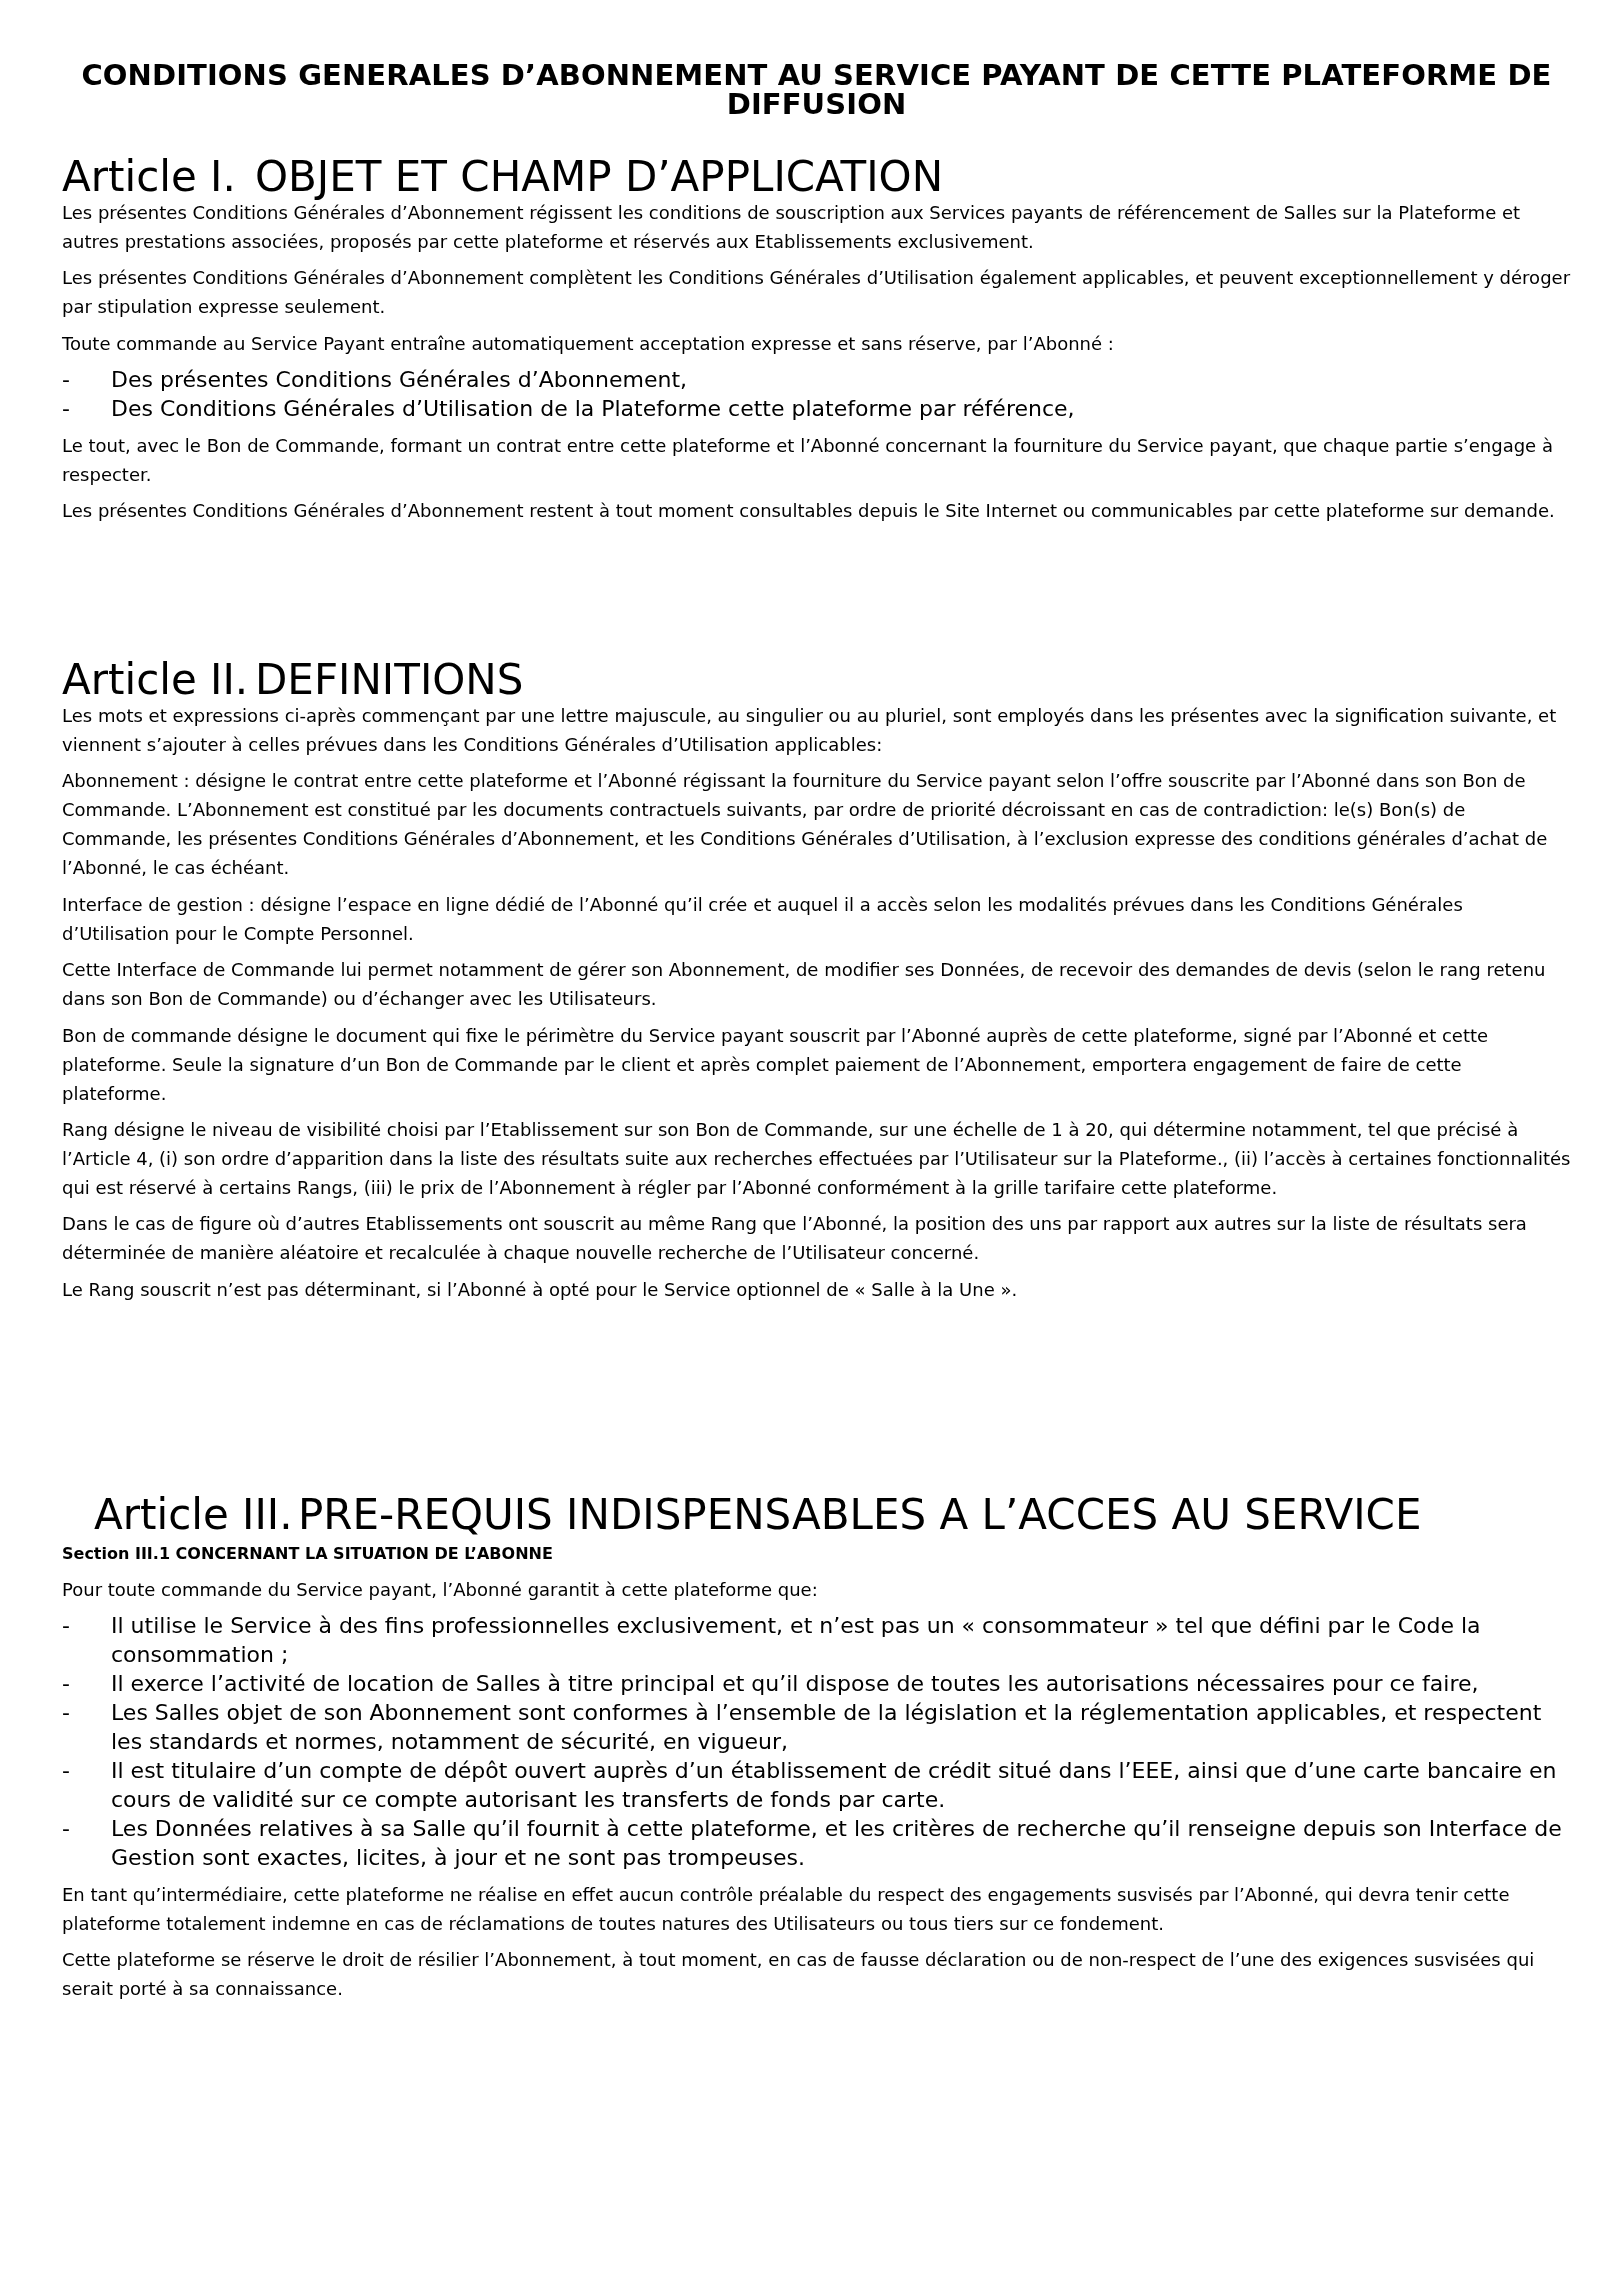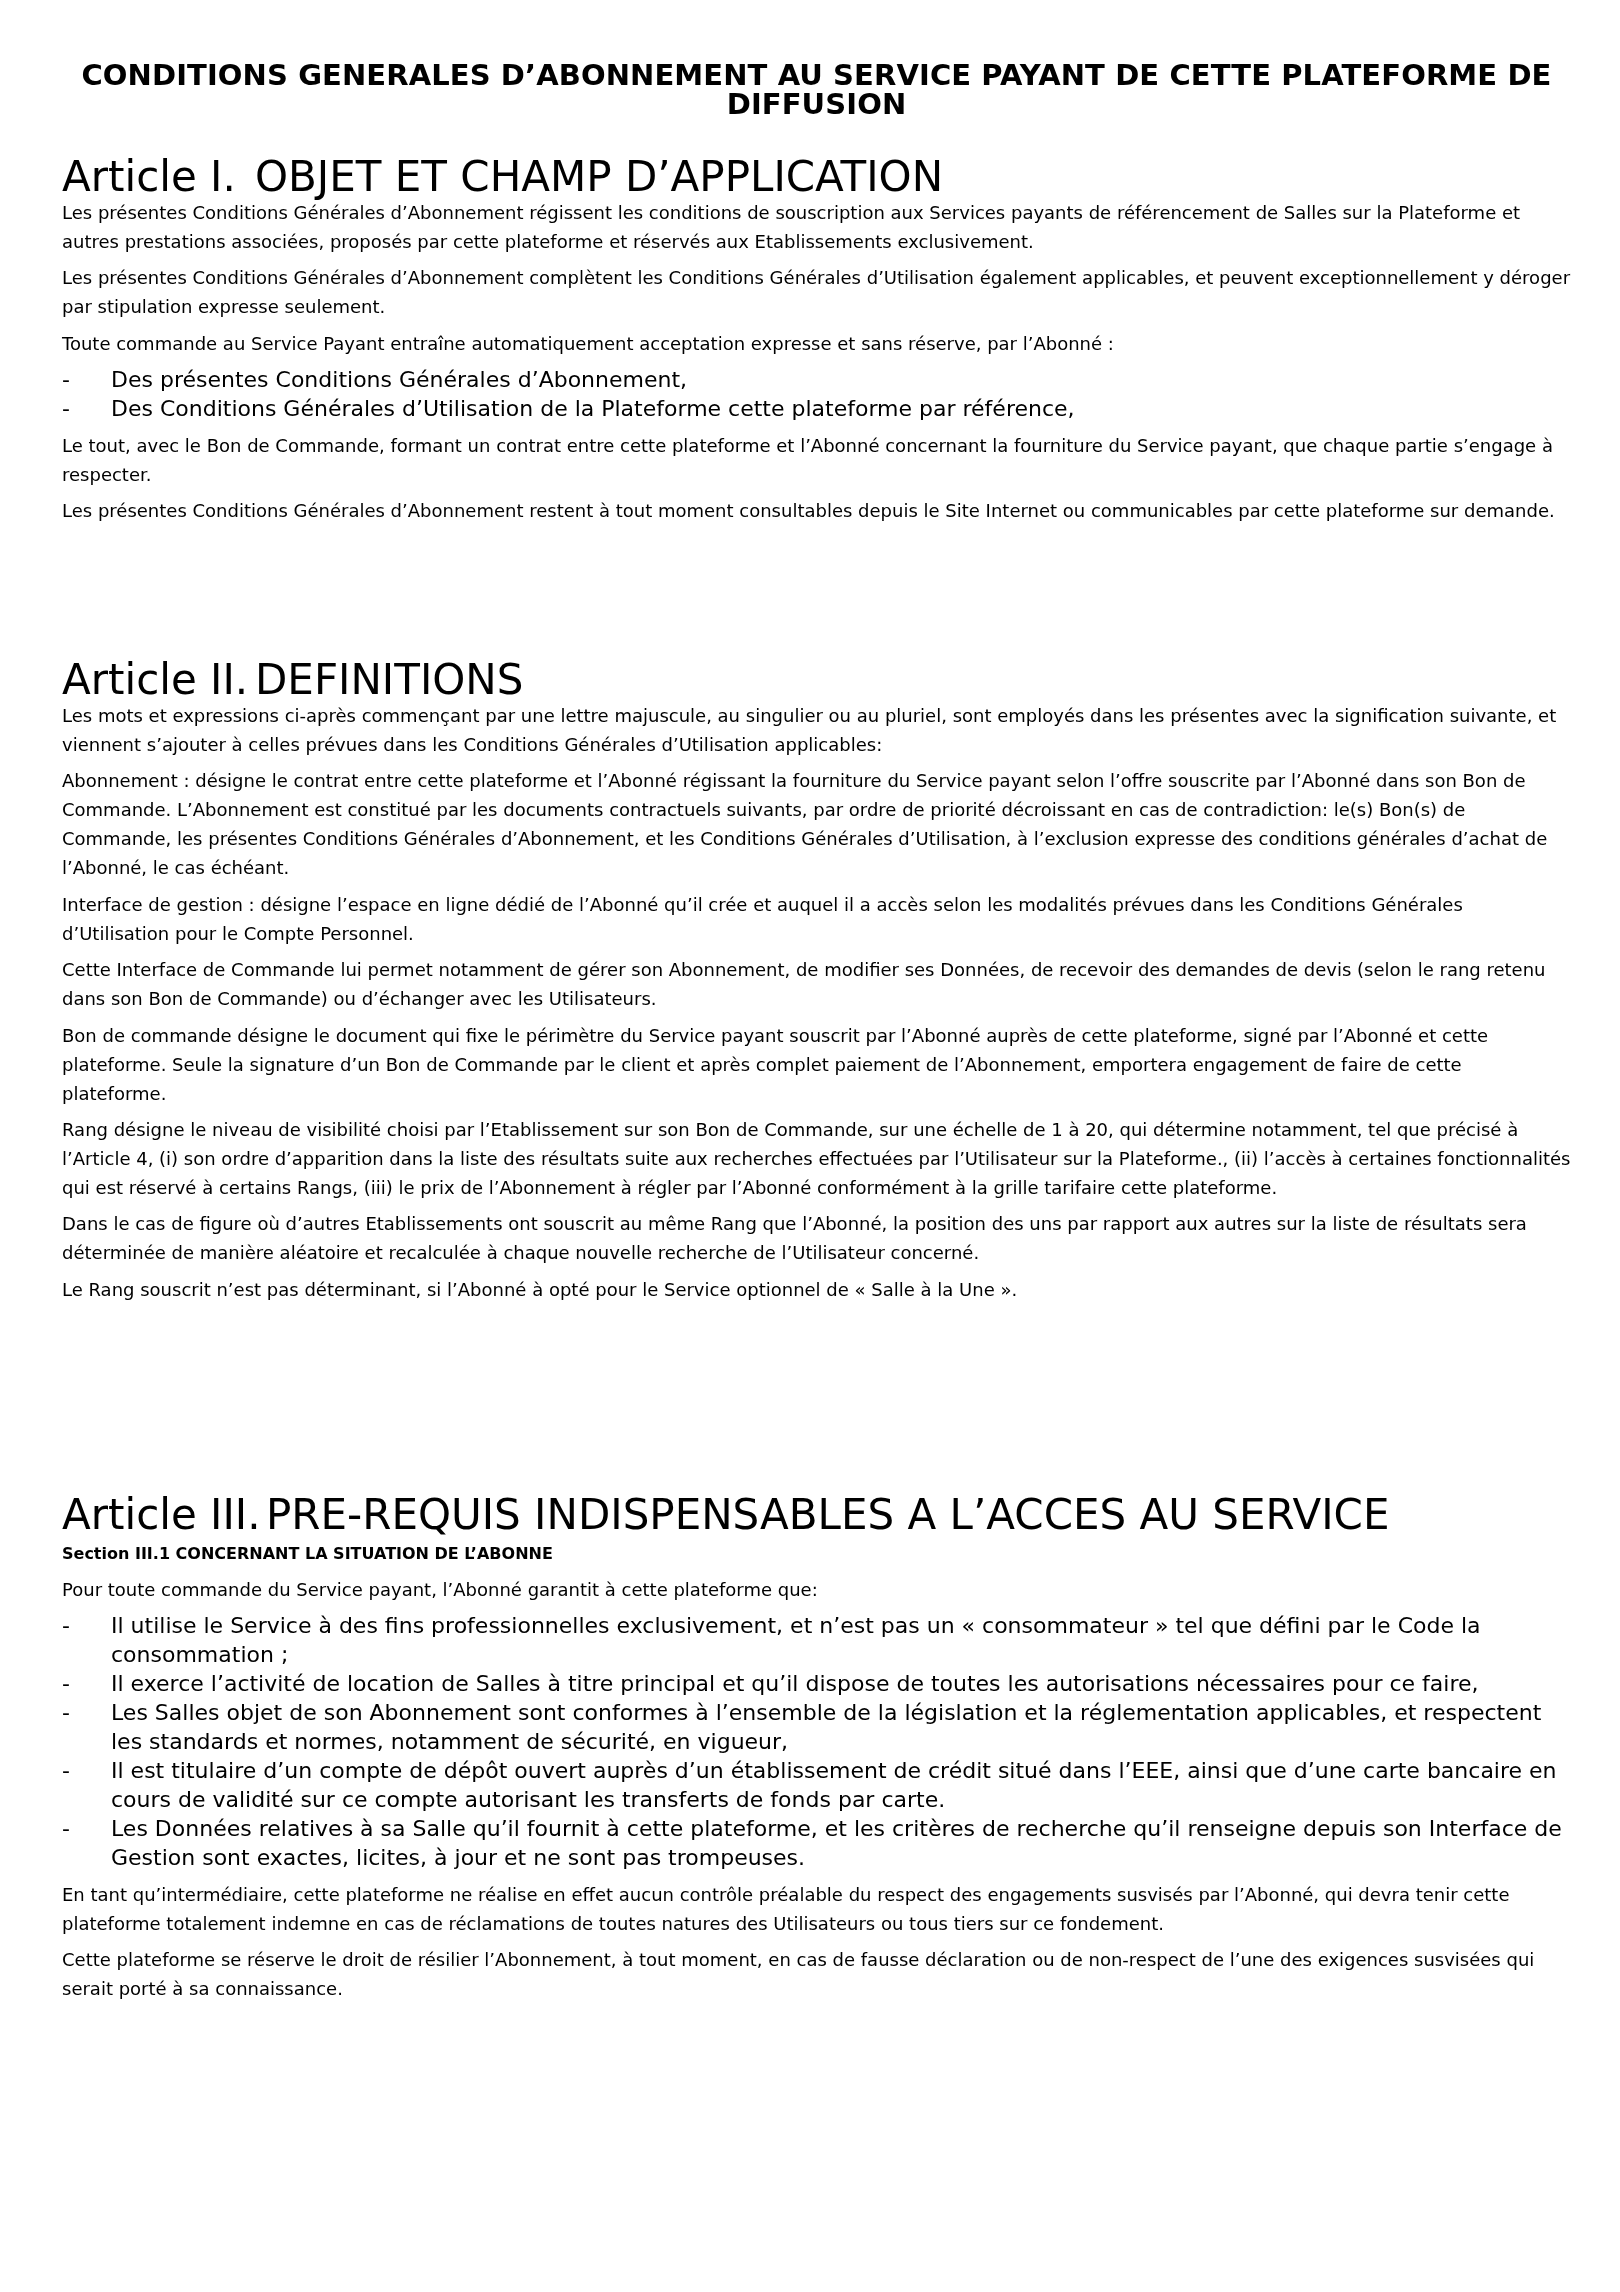--- a/index.html
+++ b/index.html
@@ -107,21 +107,21 @@
     <p class="para">Interface de gestion : désigne l’espace en ligne dédié de l’Abonné qu’il crée et auquel il a accès selon les modalités prévues dans les Conditions Générales d’Utilisation pour le Compte Personnel.</p>
     <p class="para">Cette Interface de Commande lui permet notamment de gérer son Abonnement, de modifier ses Données, de recevoir des demandes de devis (selon le rang retenu dans son Bon de Commande) ou d’échanger avec les Utilisateurs.</p>
     <p class="para">Bon de commande désigne le document qui fixe le périmètre du Service payant souscrit par l’Abonné auprès de cette plateforme, signé par l’Abonné et cette plateforme. Seule la signature d’un Bon de Commande par le client et après complet paiement de l’Abonnement, emportera engagement de faire de cette plateforme.</p>
     <p class="para">Rang désigne le niveau de visibilité choisi par l’Etablissement sur son Bon de Commande, sur une échelle de 1 à 20, qui détermine notamment, tel que précisé à l’Article 4, (i) son ordre d’apparition dans la liste des résultats suite aux recherches effectuées par l’Utilisateur sur la Plateforme., (ii) l’accès à certaines fonctionnalités qui est réservé à certains Rangs, (iii) le prix de l’Abonnement à régler par l’Abonné conformément à la grille tarifaire cette plateforme.</p>
     <p class="para">Dans le cas de figure où d’autres Etablissements ont souscrit au même Rang que l’Abonné, la position des uns par rapport aux autres sur la liste de résultats sera déterminée de manière aléatoire et recalculée à chaque nouvelle recherche de l’Utilisateur concerné.</p>
     <p class="para">Le Rang souscrit n’est pas déterminant, si l’Abonné à opté pour le Service optionnel de « Salle à la Une ».</p>
   </section>
 
   <section class="article" style="top:1495px;">
     <h2 class="article-heading">
-      <span class="num" style="width:204px;">Article III.</span><span>PRE-REQUIS INDISPENSABLES A L’ACCES AU SERVICE</span>
+      <span class="num" style="width:204px;margin-left:32px;">Article III.</span><span>PRE-REQUIS INDISPENSABLES A L’ACCES AU SERVICE</span>
     </h2>
     <h3 class="section-heading">Section III.1 CONCERNANT LA SITUATION DE L’ABONNE</h3>
     <p class="para">Pour toute commande du Service payant, l’Abonné garantit à cette plateforme que:</p>
     <ul class="dash-list">
       <li><span class="dash">-</span><span>Il utilise le Service à des fins professionnelles exclusivement, et n’est pas un « consommateur » tel que défini par le Code la consommation ;</span></li>
       <li><span class="dash">-</span><span>Il exerce l’activité de location de Salles à titre principal et qu’il dispose de toutes les autorisations nécessaires pour ce faire,</span></li>
       <li><span class="dash">-</span><span>Les Salles objet de son Abonnement sont conformes à l’ensemble de la législation et la réglementation applicables, et respectent les standards et normes, notamment de sécurité, en vigueur,</span></li>
       <li><span class="dash">-</span><span>Il est titulaire d’un compte de dépôt ouvert auprès d’un établissement de crédit situé dans l’EEE, ainsi que d’une carte bancaire en cours de validité sur ce compte autorisant les transferts de fonds par carte.</span></li>
       <li><span class="dash">-</span><span>Les Données relatives à sa Salle qu’il fournit à cette plateforme, et les critères de recherche qu’il renseigne depuis son Interface de Gestion sont exactes, licites, à jour et ne sont pas trompeuses.</span></li>
     </ul>

